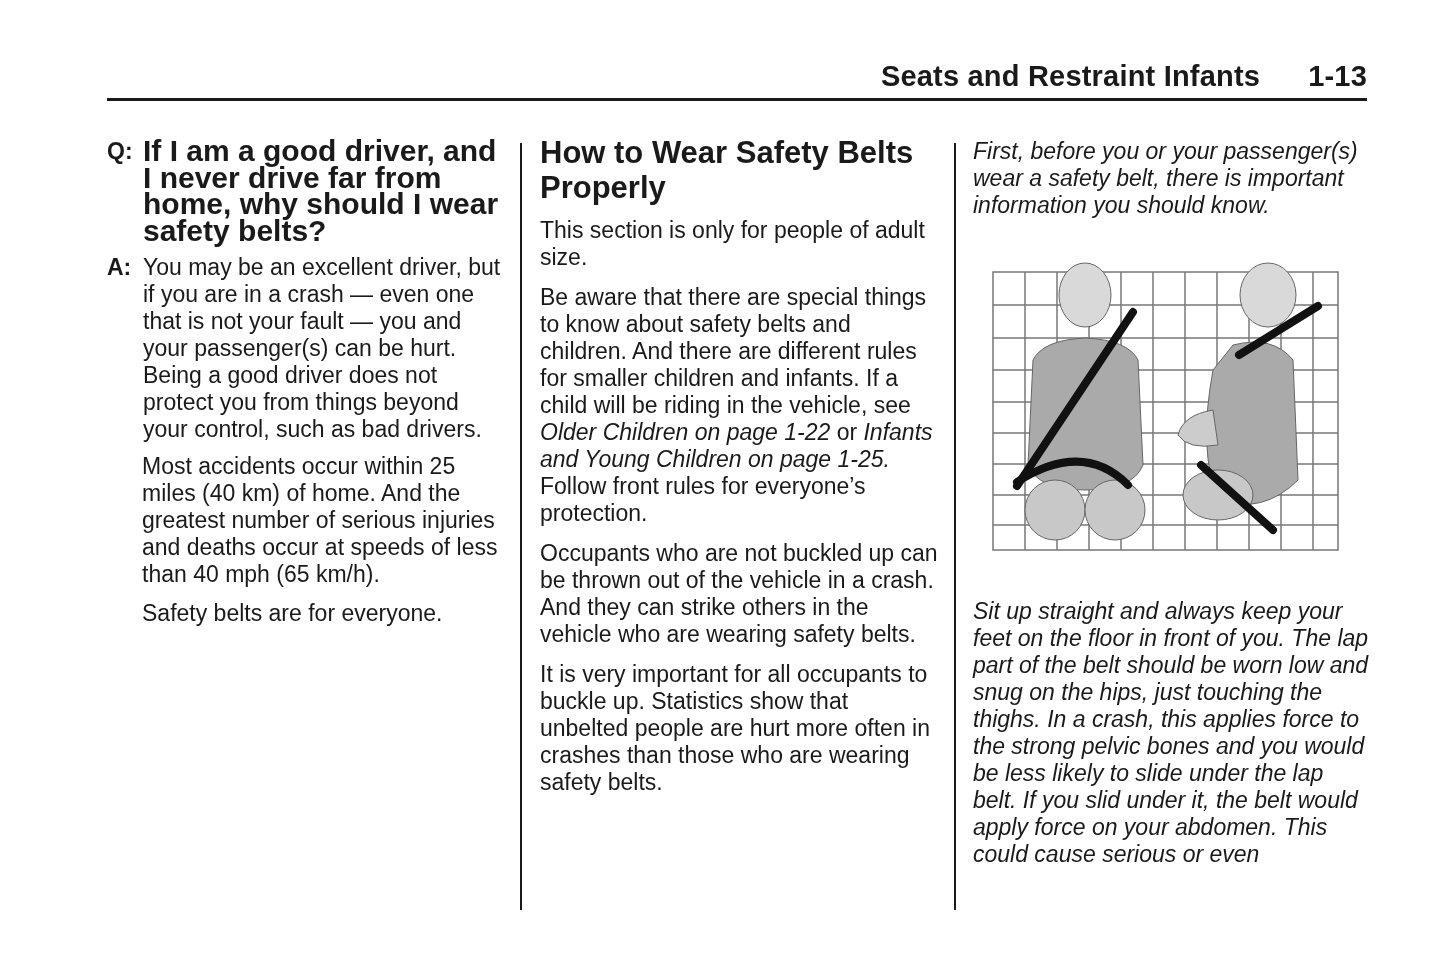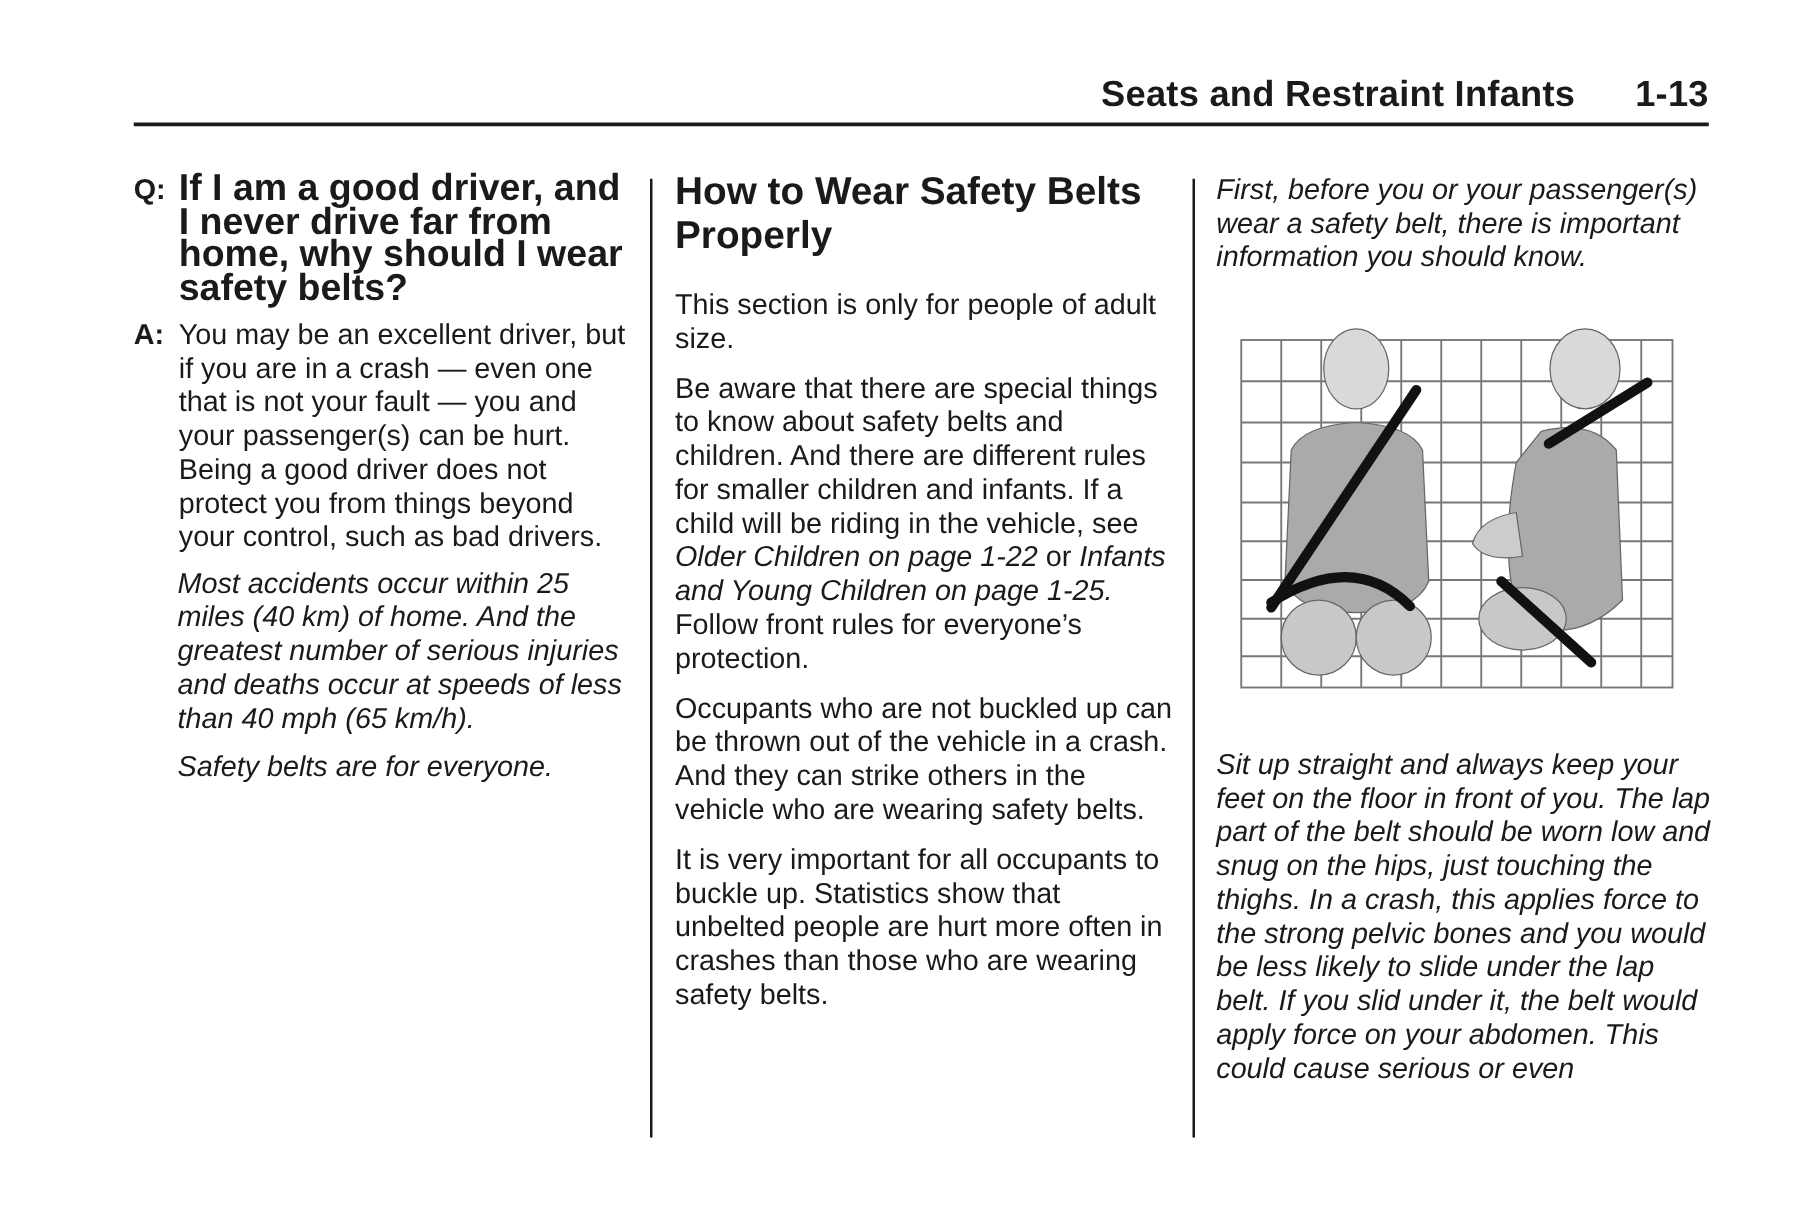--- a/index.html
+++ b/index.html
@@ -11,22 +11,22 @@
   .col1 { left:107px; width:400px; }
   .col2 { left:540px; width:400px; }
   .col3 { left:973px; width:400px;font-style:italic; }
   .rule { position:absolute; width:2px; background:#1a1a1a; top:143px; height:767px; }
   .rule1 { left:520px; }
   .rule2 { left:954px; }
   .qa { display:flex; margin-bottom:10px; }
   .qa .lbl { font-weight:bold; width:36px; flex:none; }
   .qa .q { font-weight:bold; font-size:30px; line-height:26.5px; }
   .qa.question { margin-top:0px; }
-  .indent { margin-left:35px; margin-bottom:12px;font-style:italic; }
-  .heading { font-weight:bold; font-size:31px; line-height:35px; margin-bottom:25px; margin-top:-3px; }
+  .indent { margin-left:35px; margin-bottom:12px; }
+  .heading { font-weight:bold; font-size:31px; line-height:35px; margin-bottom:12px; margin-top:-3px; }
   .para { margin-bottom:13px; }
   i { font-style:italic; }
   .figure { margin:18px 0 22px 0; width:380px; height:320px; }
 </style>
 </head>
 <body>
 
 <div class="header">
   <div class="header-title">
     <span>Seats and Restraint Infants</span><span class="page">1-13</span>

